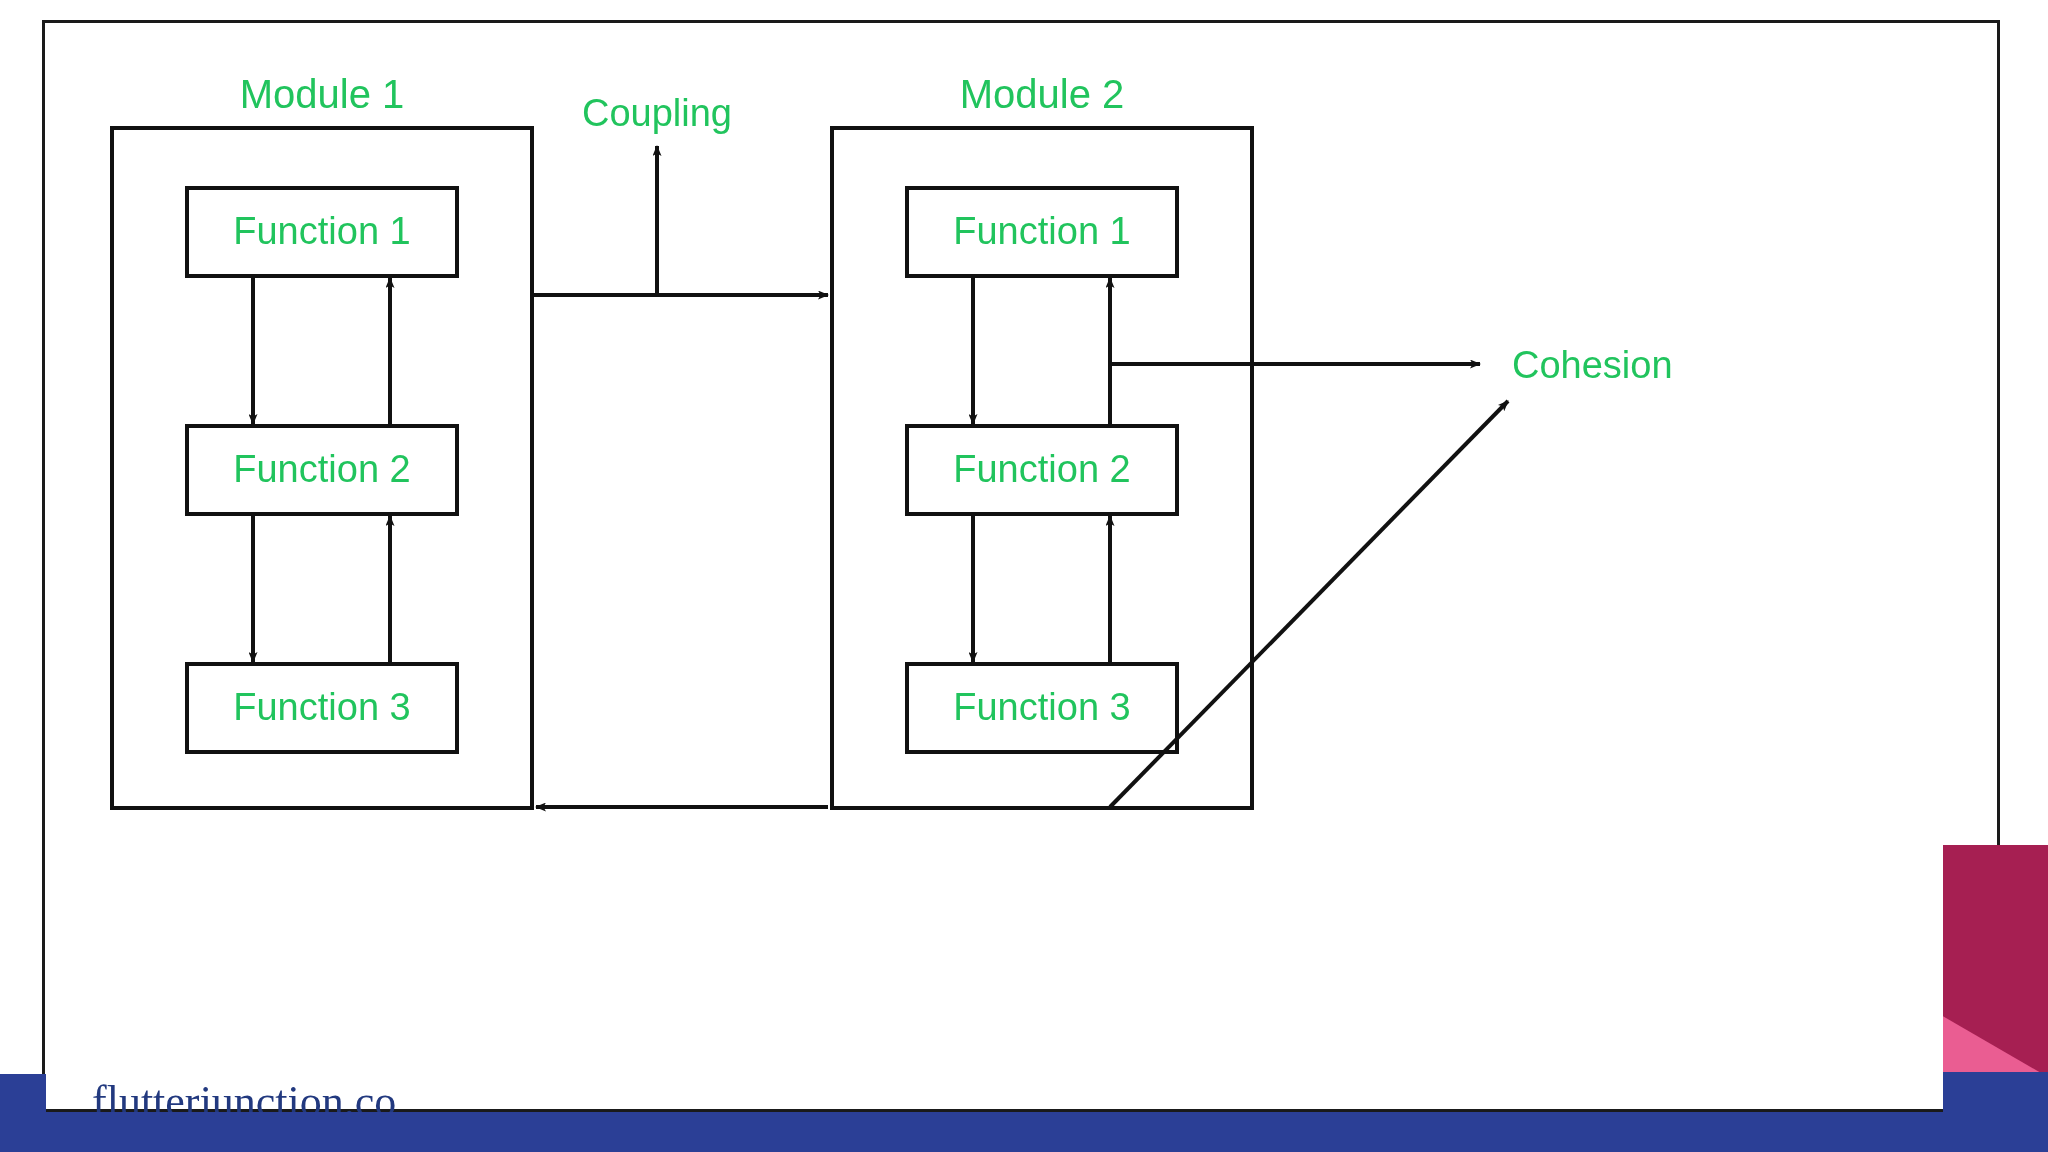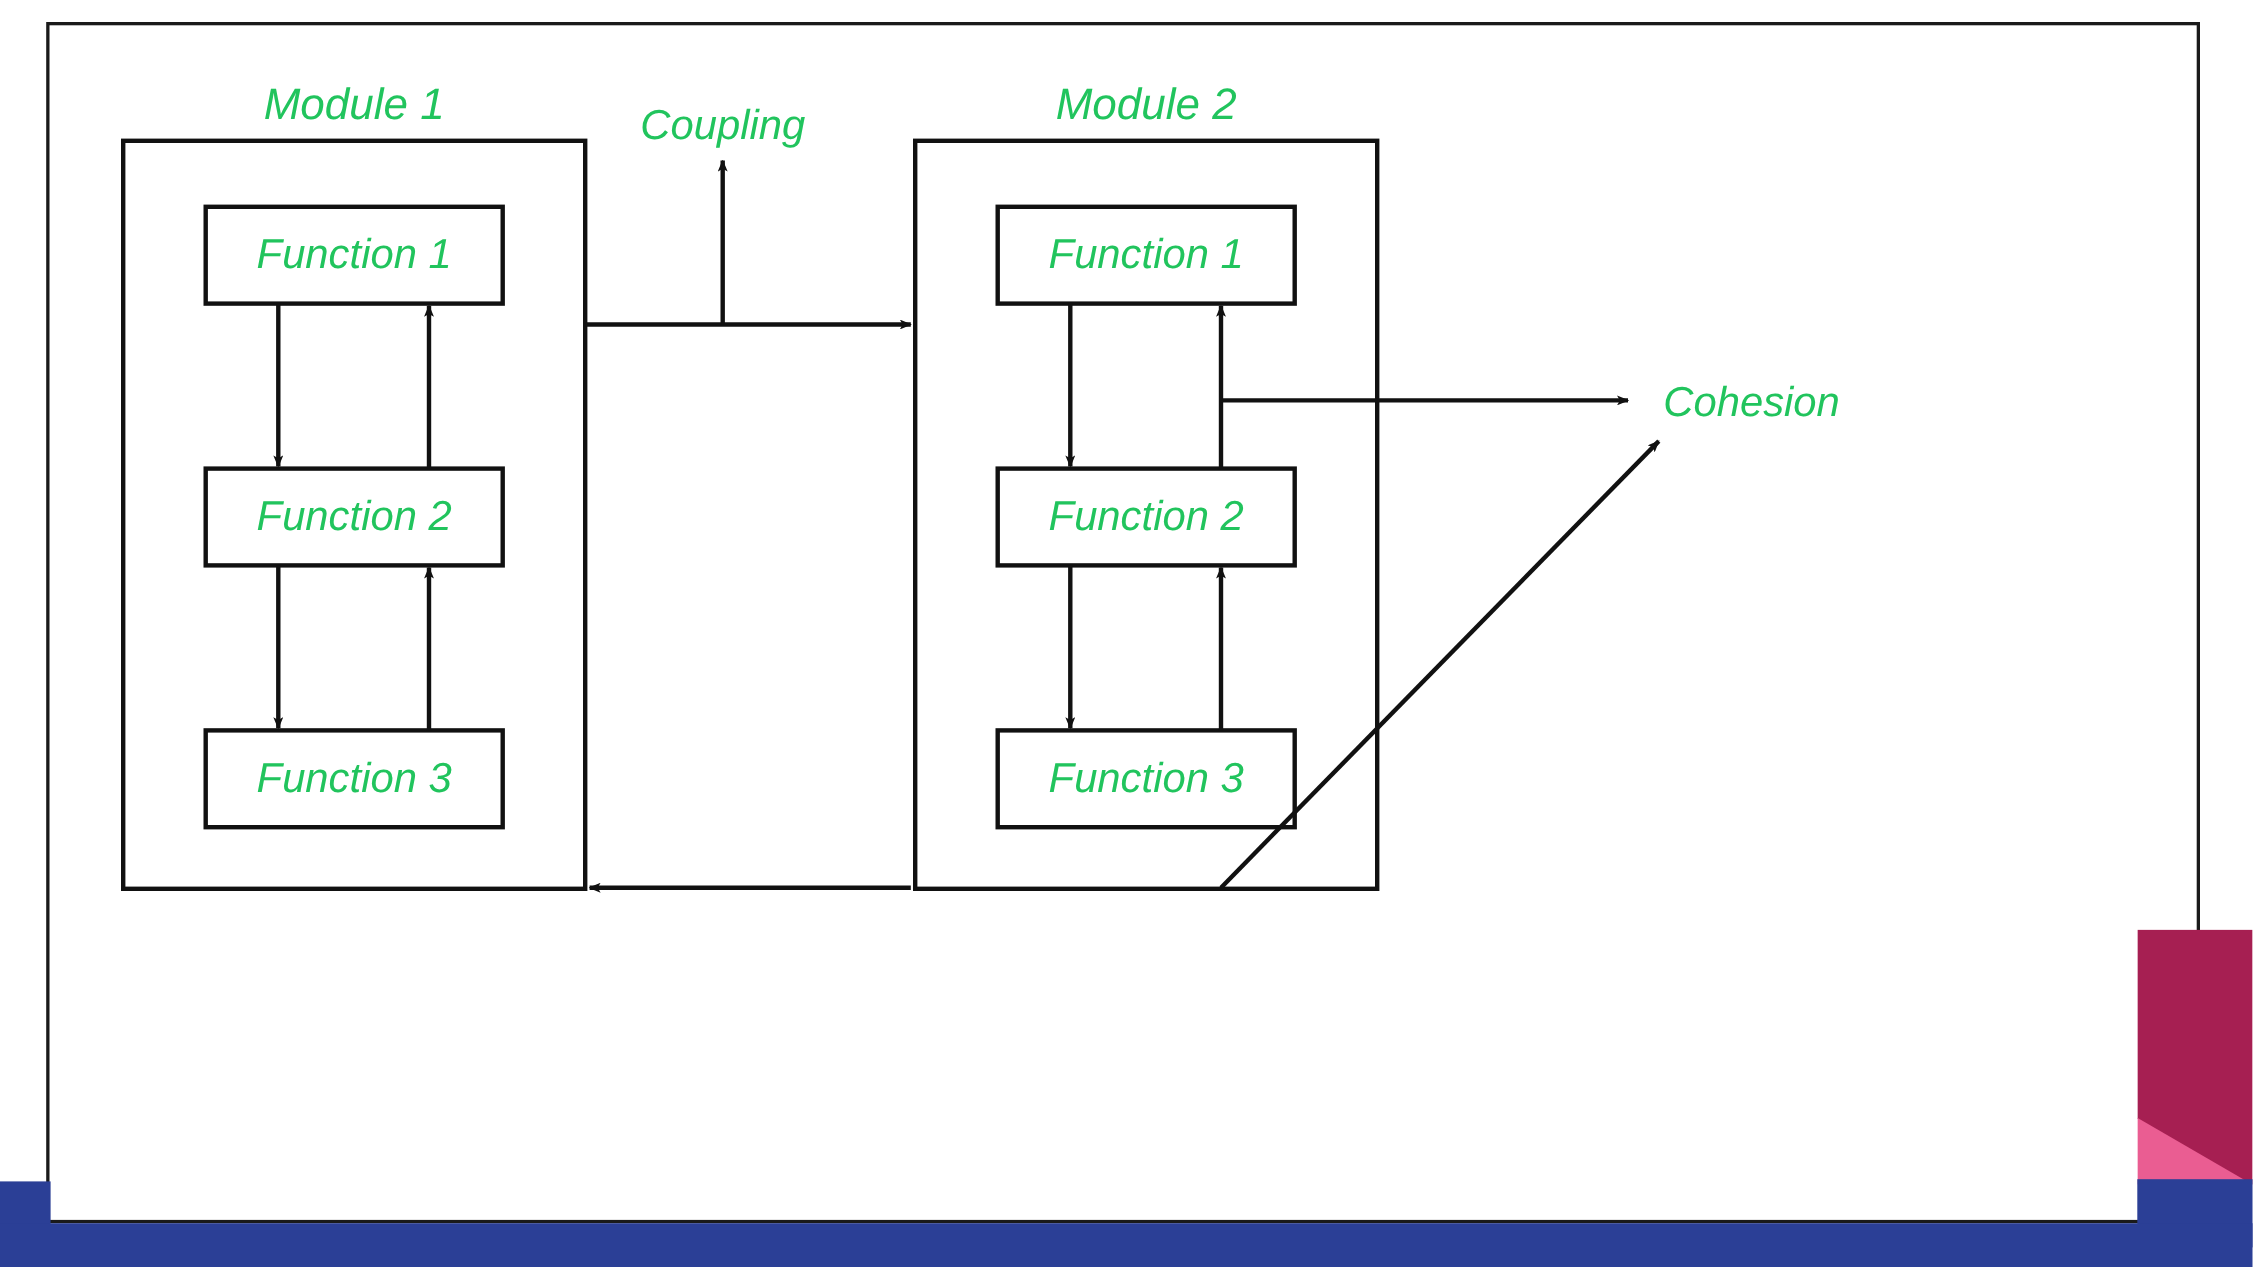--- a/index.html
+++ b/index.html
@@ -7,21 +7,20 @@
     padding: 0;
     background: #ffffff;
     font-family: "Liberation Sans", sans-serif;
   }
   #stage {
     position: relative;
     width: 2048px;
     height: 1152px;
     background: #ffffff;
     overflow: hidden;
-    font-style: italic;
   }
   
   .bottom-ribbon {
     position: absolute;
     left: 0;
     bottom: 0;
     width: 2048px;
     height: 40px;
     background: #2b3f96;
   }
@@ -148,20 +147,21 @@
     <line x1="615" y1="275" x2="615" y2="126" stroke="#111111" stroke-width="4" marker-end="url(#arrowhead)"></line>
     <text class="dlabel" x="615" y="106" font-size="38" text-anchor="middle">Coupling</text>
 
     <line x1="786" y1="787" x2="494" y2="787" stroke="#111111" stroke-width="4" marker-end="url(#arrowhead)"></line>
 
     <line x1="1068" y1="344" x2="1438" y2="344" stroke="#111111" stroke-width="4" marker-end="url(#arrowhead)"></line>
     <line x1="1068" y1="787" x2="1466" y2="381" stroke="#111111" stroke-width="4" marker-end="url(#arrowhead)"></line>
     <text class="dlabel" x="1470" y="358" font-size="38" text-anchor="start">Cohesion</text>
   </svg>
 
+  <div class="watermark">flutterjunction.co</div>
 
   <div class="deco-maroon"></div>
   <div class="deco-pink"></div>
   <div class="deco-blue"></div>
 
   <div class="bottom-ribbon-left-block"></div>
   <div class="bottom-ribbon"></div>
 
 </div>
 

